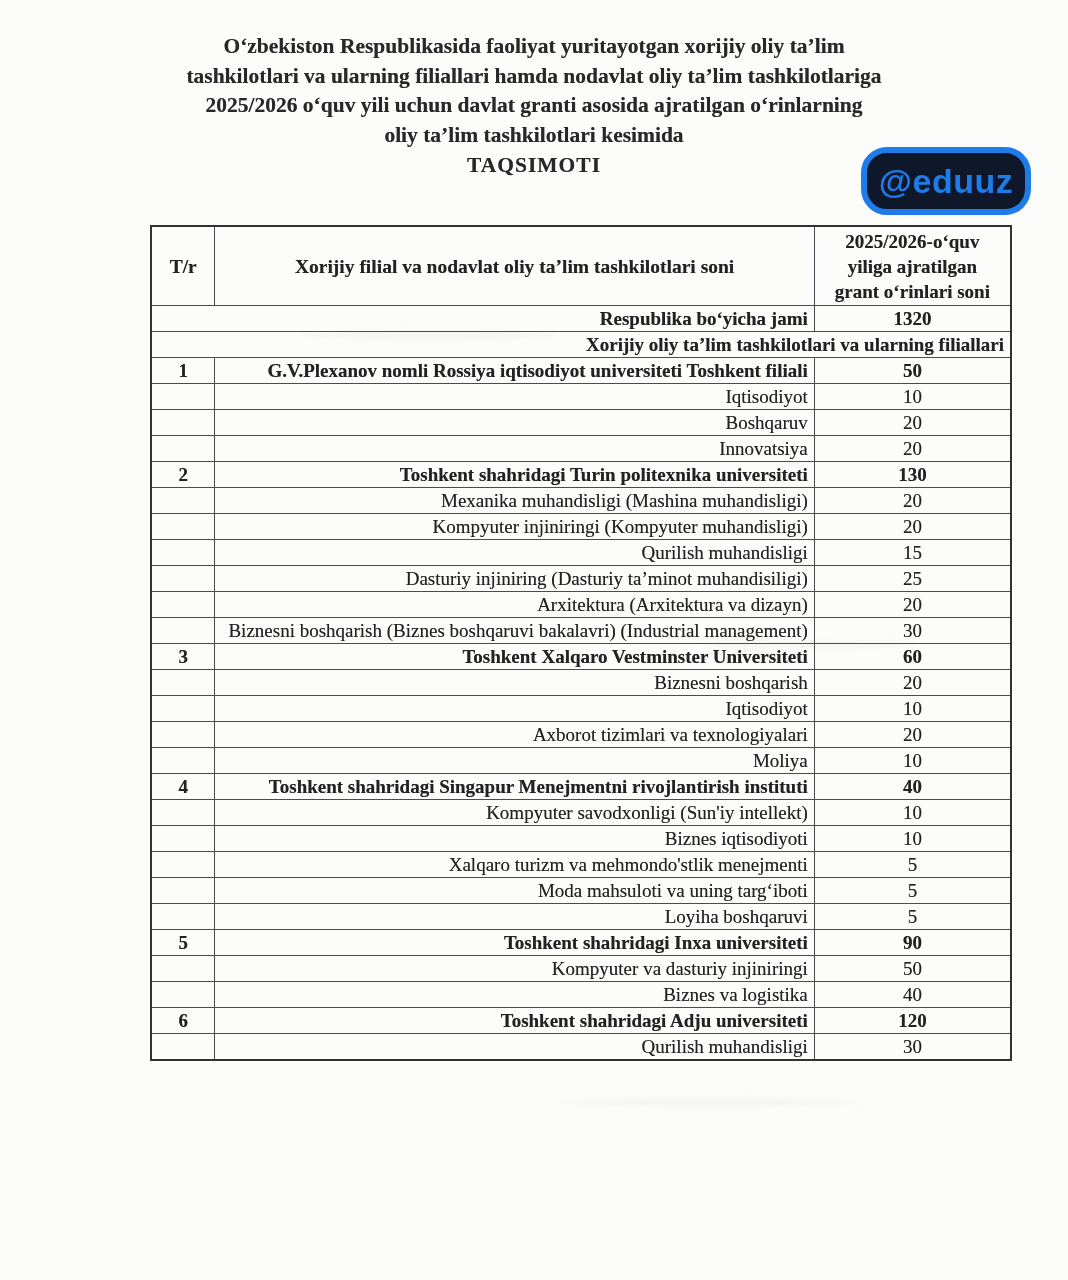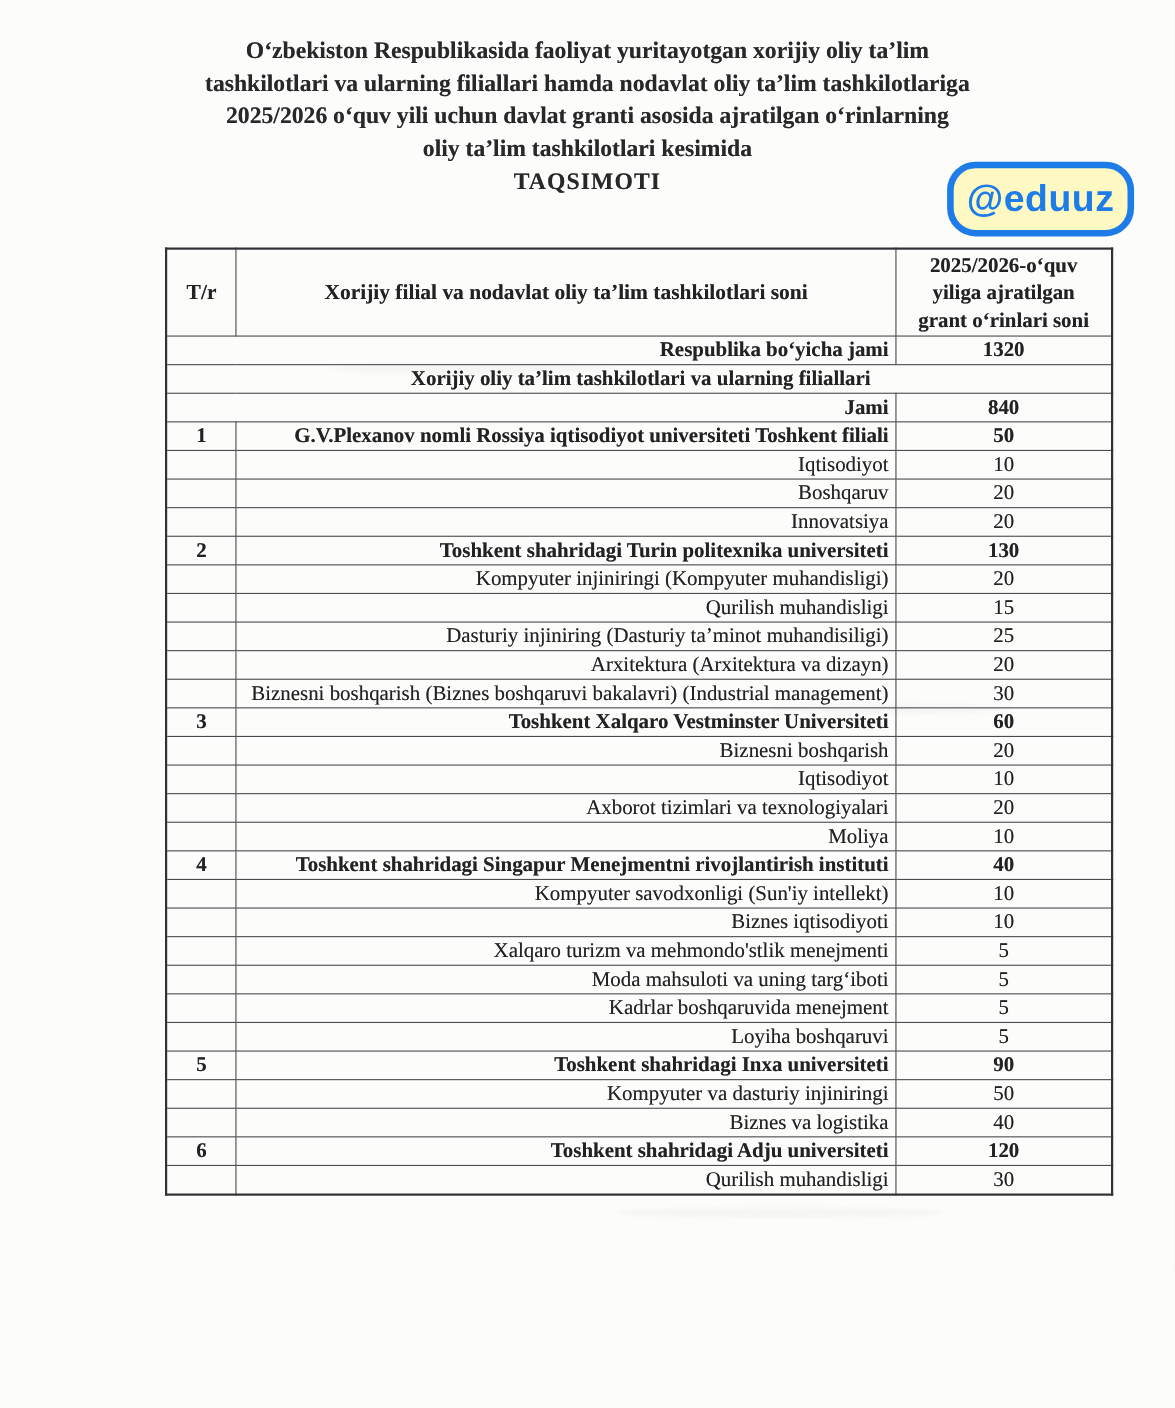--- a/index.html
+++ b/index.html
@@ -27,21 +27,21 @@
     line-height:29.5px;
     color:#28282b;
     text-shadow:0 0 0.5px rgba(40,40,40,0.55);
   }
   .title-block .t5 { letter-spacing:1px; margin-top:1px; }
 
   
   .badge {
     position:absolute; top:147px; left:861px;
     width:158px; height:56px;
-    background:#fef9c3;
+    background:#0f172a;
     border:6px solid #1e7ce8;
     border-radius:26px;
     display:flex; align-items:center; justify-content:center;
     font-family:"Liberation Sans", sans-serif;
     font-weight:bold; font-size:34px; color:#1e7ce8;
     letter-spacing:0.5px;
   }
 
   
   table.grant-table {
@@ -66,21 +66,21 @@
     font-size:19.5px;
     line-height:25px;
   }
   .grant-table thead th.grants-col { font-size:19px; padding:1px 10px;margin-left:28px; }
   td.num   { text-align:center; font-weight:bold; }
   td.label { text-align:right; padding-left:9px; }
   td.val   { text-align:center;margin-left:16px; }
   tr.row-university td { font-weight:bold; }
   tr.row-summary td.label { font-weight:bold; }
   tr.row-summary td.val   { font-weight:bold; }
-  tr.row-section td { text-align:center; font-weight:bold; }
+  tr.row-section td { text-align:right; font-weight:bold; }
 </style>
 </head>
 <body>
 
 <div class="sheet">
 
   <div class="smudge s1"></div>
   <div class="smudge s2"></div>
   <div class="smudge s3"></div>
 
@@ -110,24 +110,20 @@
       </tr>
     </thead>
     <tbody>
         <tr class="row-summary">
           <td class="label" colspan="2">Respublika bo‘yicha jami</td>
           <td class="val">1320</td>
         </tr>
         <tr class="row-section">
           <td class="label" colspan="3">Xorijiy oliy ta’lim tashkilotlari va ularning filiallari</td>
         </tr>
-        <tr class="row-summary">
-          <td class="label" colspan="2">Jami</td>
-          <td class="val">840</td>
-        </tr>
         <tr class="row-university">
           <td class="num">1</td>
           <td class="label">G.V.Plexanov nomli Rossiya iqtisodiyot universiteti Toshkent filiali</td>
           <td class="val">50</td>
         </tr>
         <tr class="row-program">
           <td class="num"></td>
           <td class="label">Iqtisodiyot</td>
           <td class="val">10</td>
         </tr>
@@ -141,20 +137,25 @@
           <td class="label">Innovatsiya</td>
           <td class="val">20</td>
         </tr>
         <tr class="row-university">
           <td class="num">2</td>
           <td class="label">Toshkent shahridagi Turin politexnika universiteti</td>
           <td class="val">130</td>
         </tr>
         <tr class="row-program">
           <td class="num"></td>
+          <td class="label">Mexanika muhandisligi (Mashina muhandisligi)</td>
+          <td class="val">20</td>
+        </tr>
+        <tr class="row-program">
+          <td class="num"></td>
           <td class="label">Kompyuter injiniringi (Kompyuter muhandisligi)</td>
           <td class="val">20</td>
         </tr>
         <tr class="row-program">
           <td class="num"></td>
           <td class="label">Qurilish muhandisligi</td>
           <td class="val">15</td>
         </tr>
         <tr class="row-program">
           <td class="num"></td>
@@ -216,25 +217,20 @@
           <td class="label">Xalqaro turizm va mehmondo'stlik menejmenti</td>
           <td class="val">5</td>
         </tr>
         <tr class="row-program">
           <td class="num"></td>
           <td class="label">Moda mahsuloti va uning targ‘iboti</td>
           <td class="val">5</td>
         </tr>
         <tr class="row-program">
           <td class="num"></td>
-          <td class="label">Kadrlar boshqaruvida menejment</td>
-          <td class="val">5</td>
-        </tr>
-        <tr class="row-program">
-          <td class="num"></td>
           <td class="label">Loyiha boshqaruvi</td>
           <td class="val">5</td>
         </tr>
         <tr class="row-university">
           <td class="num">5</td>
           <td class="label">Toshkent shahridagi Inxa universiteti</td>
           <td class="val">90</td>
         </tr>
         <tr class="row-program">
           <td class="num"></td>

